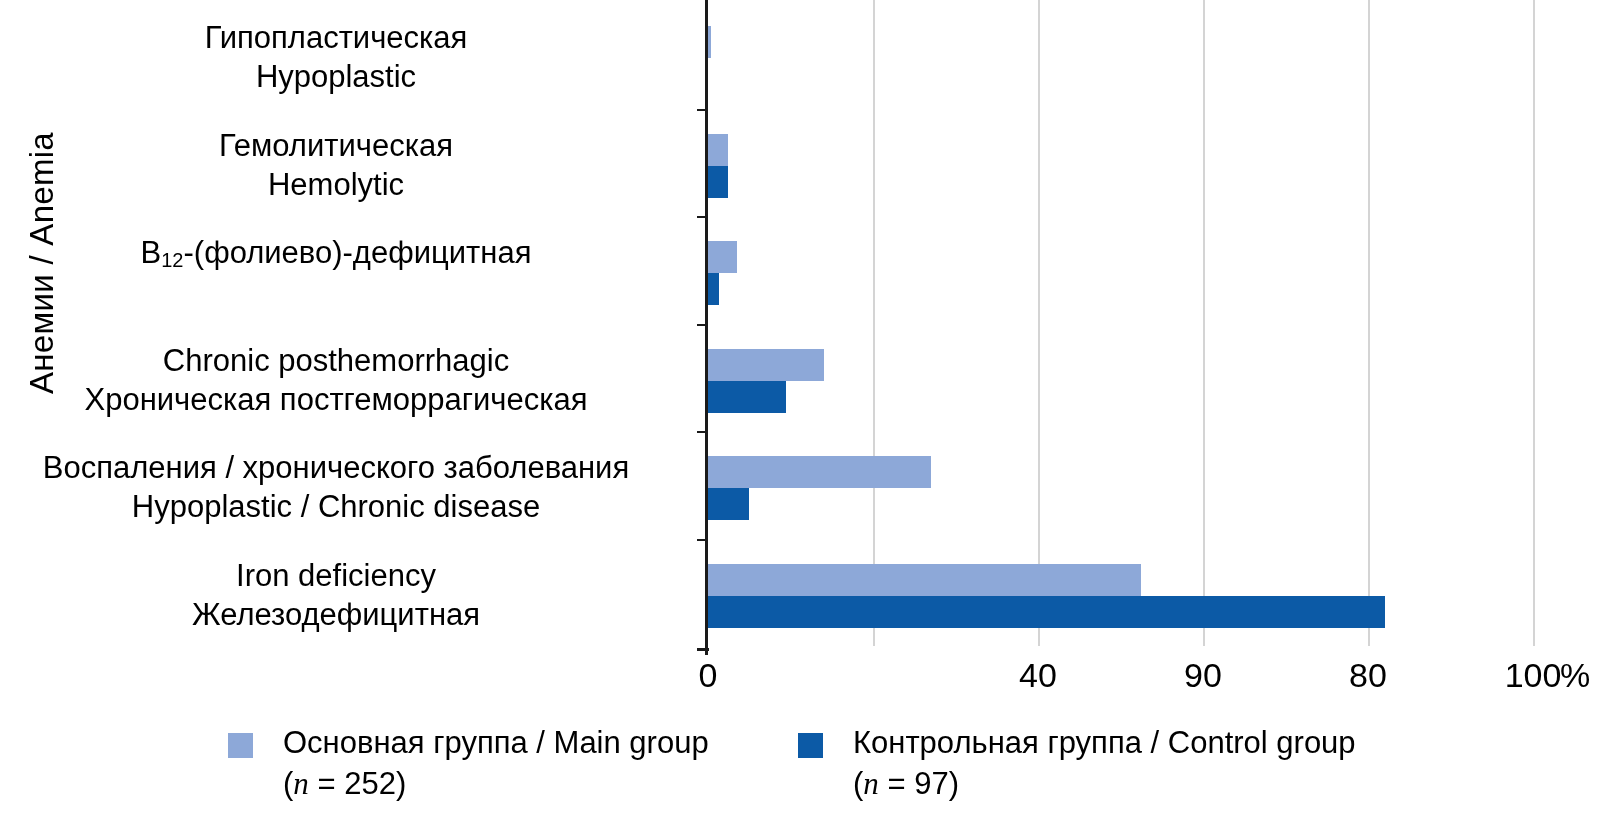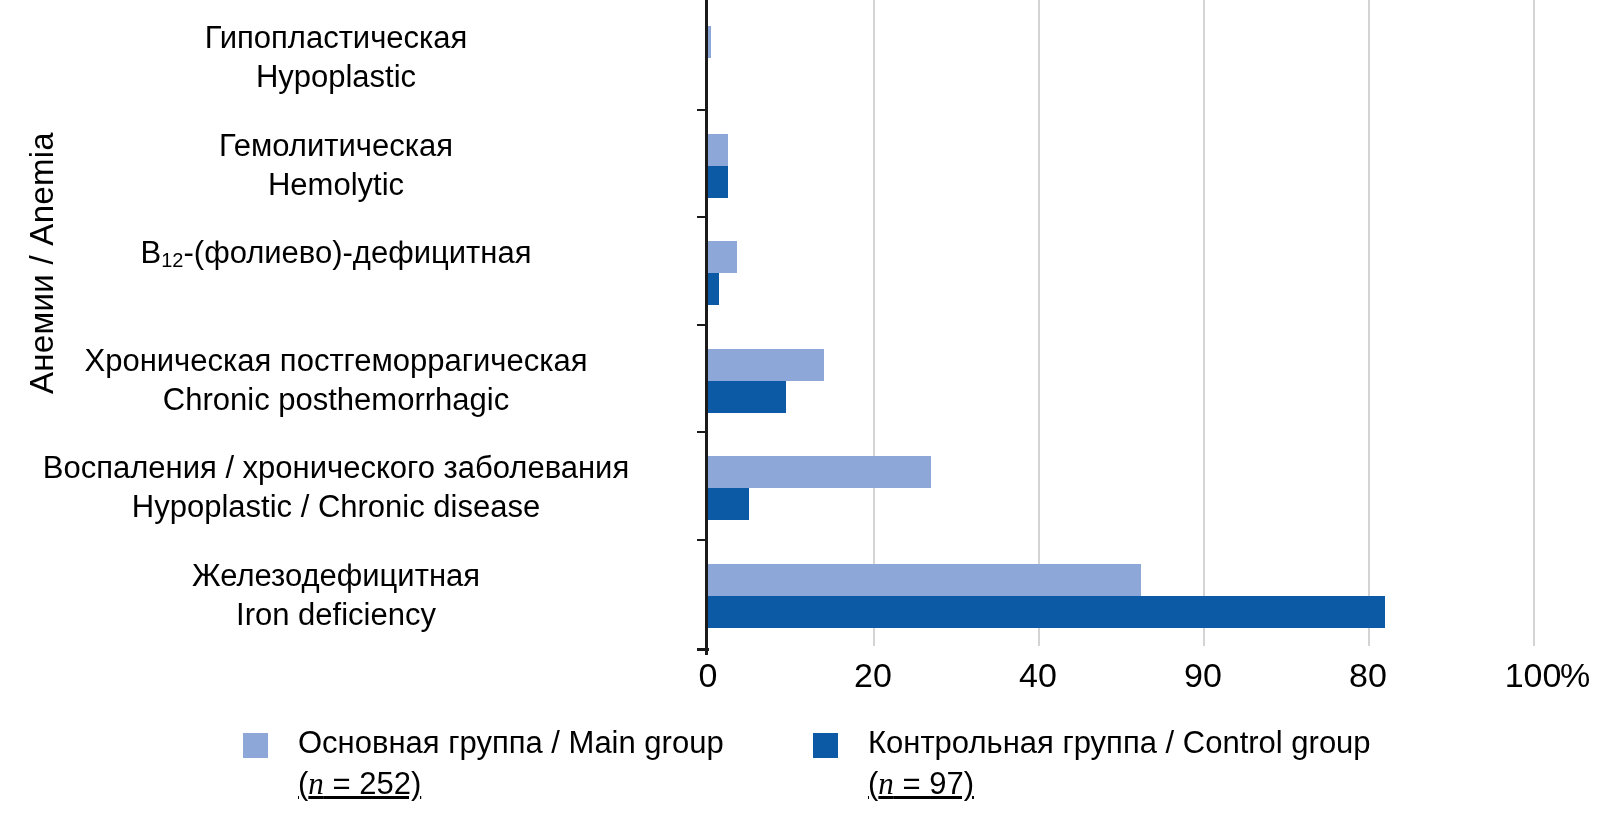--- a/index.html
+++ b/index.html
@@ -118,21 +118,21 @@
     left: 697px;
     top: 648px;
     width: 12px;
     height: 3px;
     background: #1a1a1a;
   }
 
   
   #legend {
     position: absolute;
-    left: 15px;
+    left: 0;
     top: 722px;
     width: 1566px;
     height: 110px;
   }
   .legend-item {
     position: absolute;
     top: 0;
   }
   .legend-swatch {
     position: absolute;
@@ -151,21 +151,20 @@
     line-height: 41px;
     white-space: nowrap;
   }
   .legend-n {
     position: absolute;
     left: 55px;
     top: 41px;
     font-size: 31px;
     line-height: 41px;
     white-space: nowrap;
-    text-decoration: underline;
   }
   .legend-n i { font-family: "Liberation Serif", serif; font-style: italic; }
   #legend-main    { left: 228px; }
   #legend-control { left: 798px; }
 </style>
 </head>
 <body>
 
 <div id="figure">
 
@@ -207,47 +206,46 @@
       </div>
       <div class="cat-group" style="top: 0px;">
         <div class="cat-label" style="top: 233px;">
           <div><span>B</span><span class="sub">12</span><span>-(фолиево)-дефицитная</span></div>
         </div>
         <div class="bar main" style="top: 241px; width: 28.875px; height: 32px;"></div>
         <div class="bar control" style="top: 273px; width: 10.725px; height: 32px;"></div>
       </div>
       <div class="cat-group" style="top: 0px;">
         <div class="cat-label" style="top: 340.5px;">
+          <div>Chronic posthemorrhagic</div>
           <div>Хроническая постгеморрагическая</div>
-          <div>Chronic posthemorrhagic</div>
         </div>
         <div class="bar main" style="top: 348.5px; width: 115.5px; height: 32px;"></div>
         <div class="bar control" style="top: 380.5px; width: 78.375px; height: 32px;"></div>
       </div>
       <div class="cat-group" style="top: 0px;">
         <div class="cat-label" style="top: 448px;">
           <div>Воспаления / хронического заболевания</div>
           <div>Hypoplastic / Chronic disease</div>
         </div>
         <div class="bar main" style="top: 456px; width: 222.75px; height: 32px;"></div>
         <div class="bar control" style="top: 488px; width: 41.25px; height: 32px;"></div>
       </div>
       <div class="cat-group" style="top: 0px;">
         <div class="cat-label" style="top: 555.5px;">
+          <div>Iron deficiency</div>
           <div>Железодефицитная</div>
-          <div>Iron deficiency</div>
         </div>
         <div class="bar main" style="top: 563.5px; width: 433.125px; height: 32px;"></div>
         <div class="bar control" style="top: 595.5px; width: 676.5px; height: 32px;"></div>
       </div>
     </div>
 
   <div id="xaxis-ticks">
       <div class="xtick-label" style="left: 708px;">0</div>
-      <div class="xtick-label" style="left: 873px;">20</div>
       <div class="xtick-label" style="left: 1038px;">40</div>
       <div class="xtick-label" style="left: 1203px;">90</div>
       <div class="xtick-label" style="left: 1368px;">80</div>
       <div class="xtick-label" style="left: 1533px;">100</div>
     </div>
   <div id="xaxis-unit">%</div>
 
   <div id="legend">
     <div class="legend-item" id="legend-main">
       <span class="legend-swatch main"></span>

